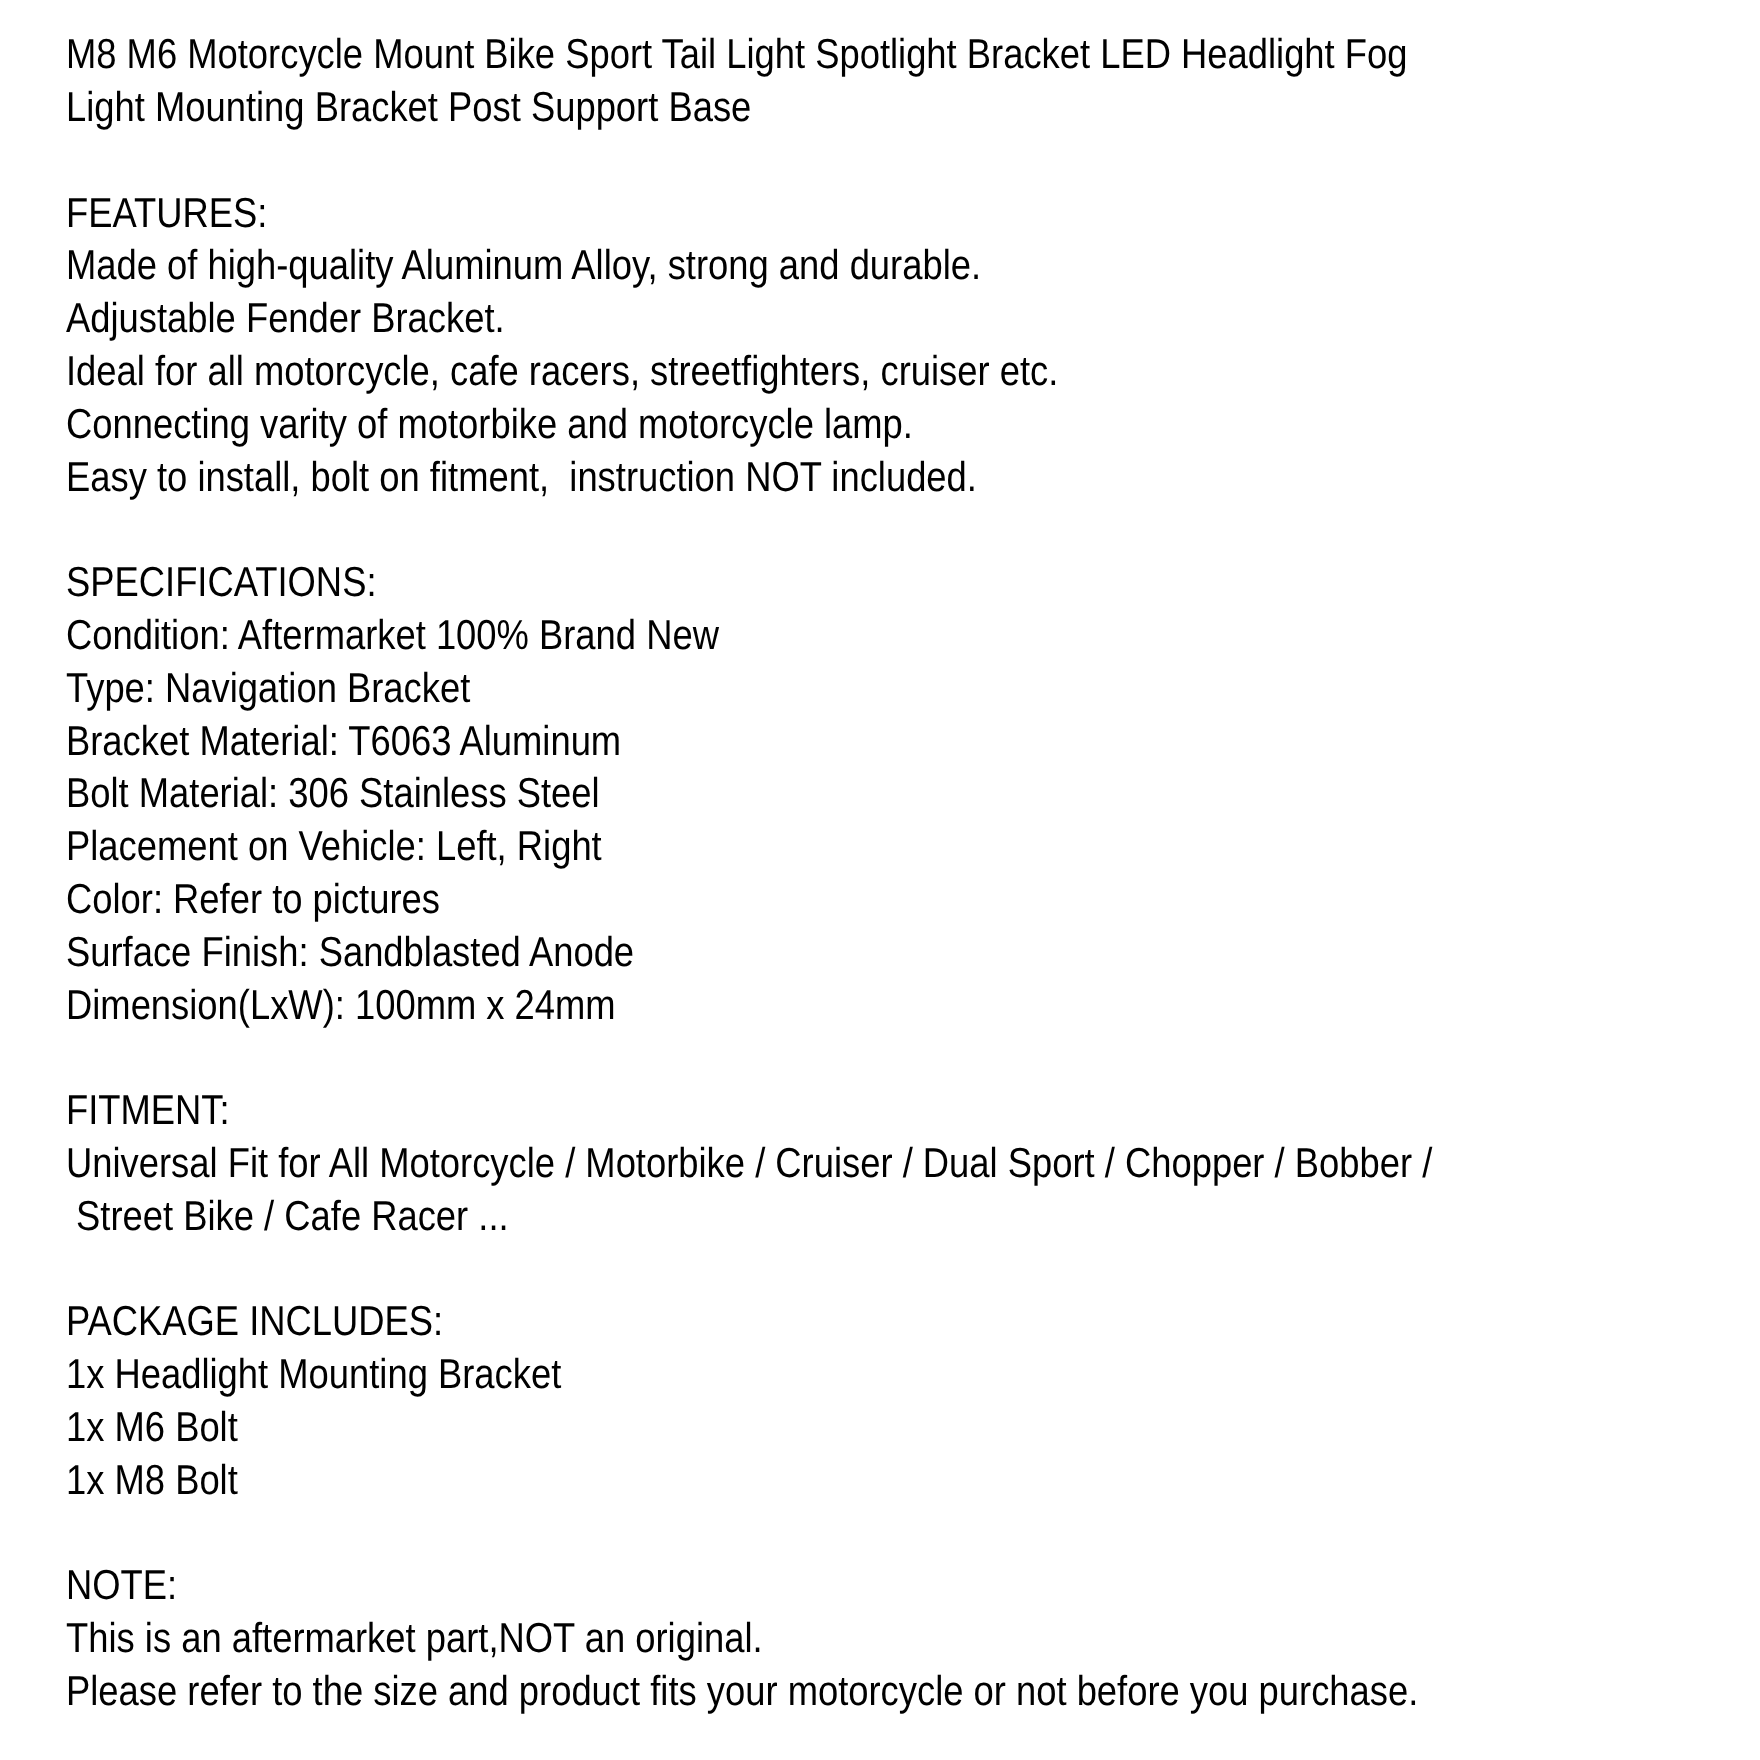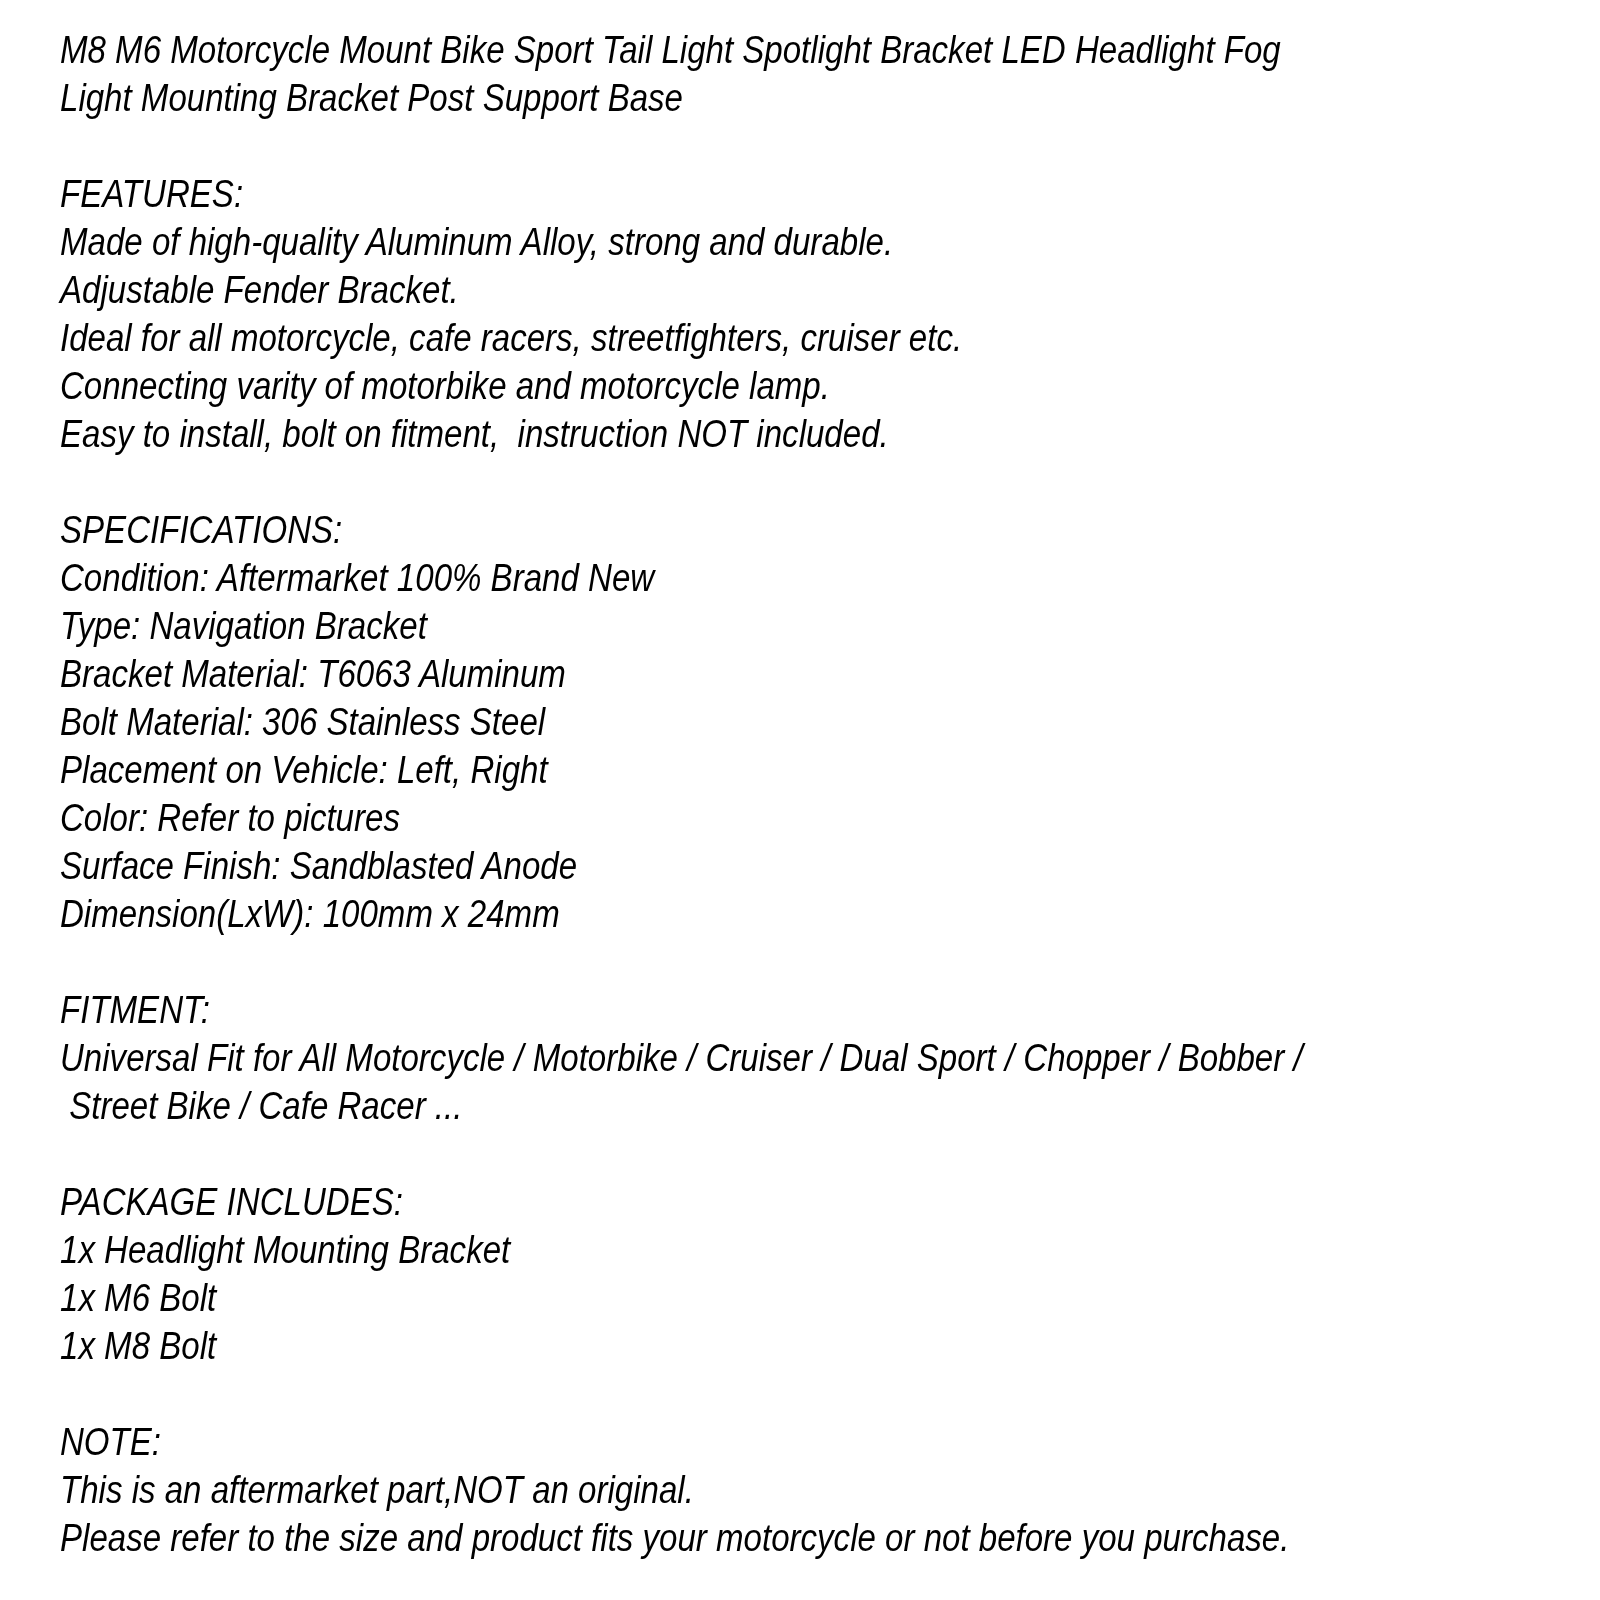--- a/index.html
+++ b/index.html
@@ -9,21 +9,20 @@
     width: 1600px;
     height: 1600px;
     overflow: hidden;
   }
   .page {
     width: 1600px;
     height: 1600px;
     background: #ffffff;
     box-sizing: border-box;
     padding: 26px 0 0 60px;
-    font-style: italic;
   }
   .condense {
     transform: scaleX(0.87);
     transform-origin: 0 0;
     width: 1770px;
     font-family: "Liberation Sans", sans-serif;
     font-size: 38px;
     line-height: 48px;
     color: #000000;
     font-weight: 400;

